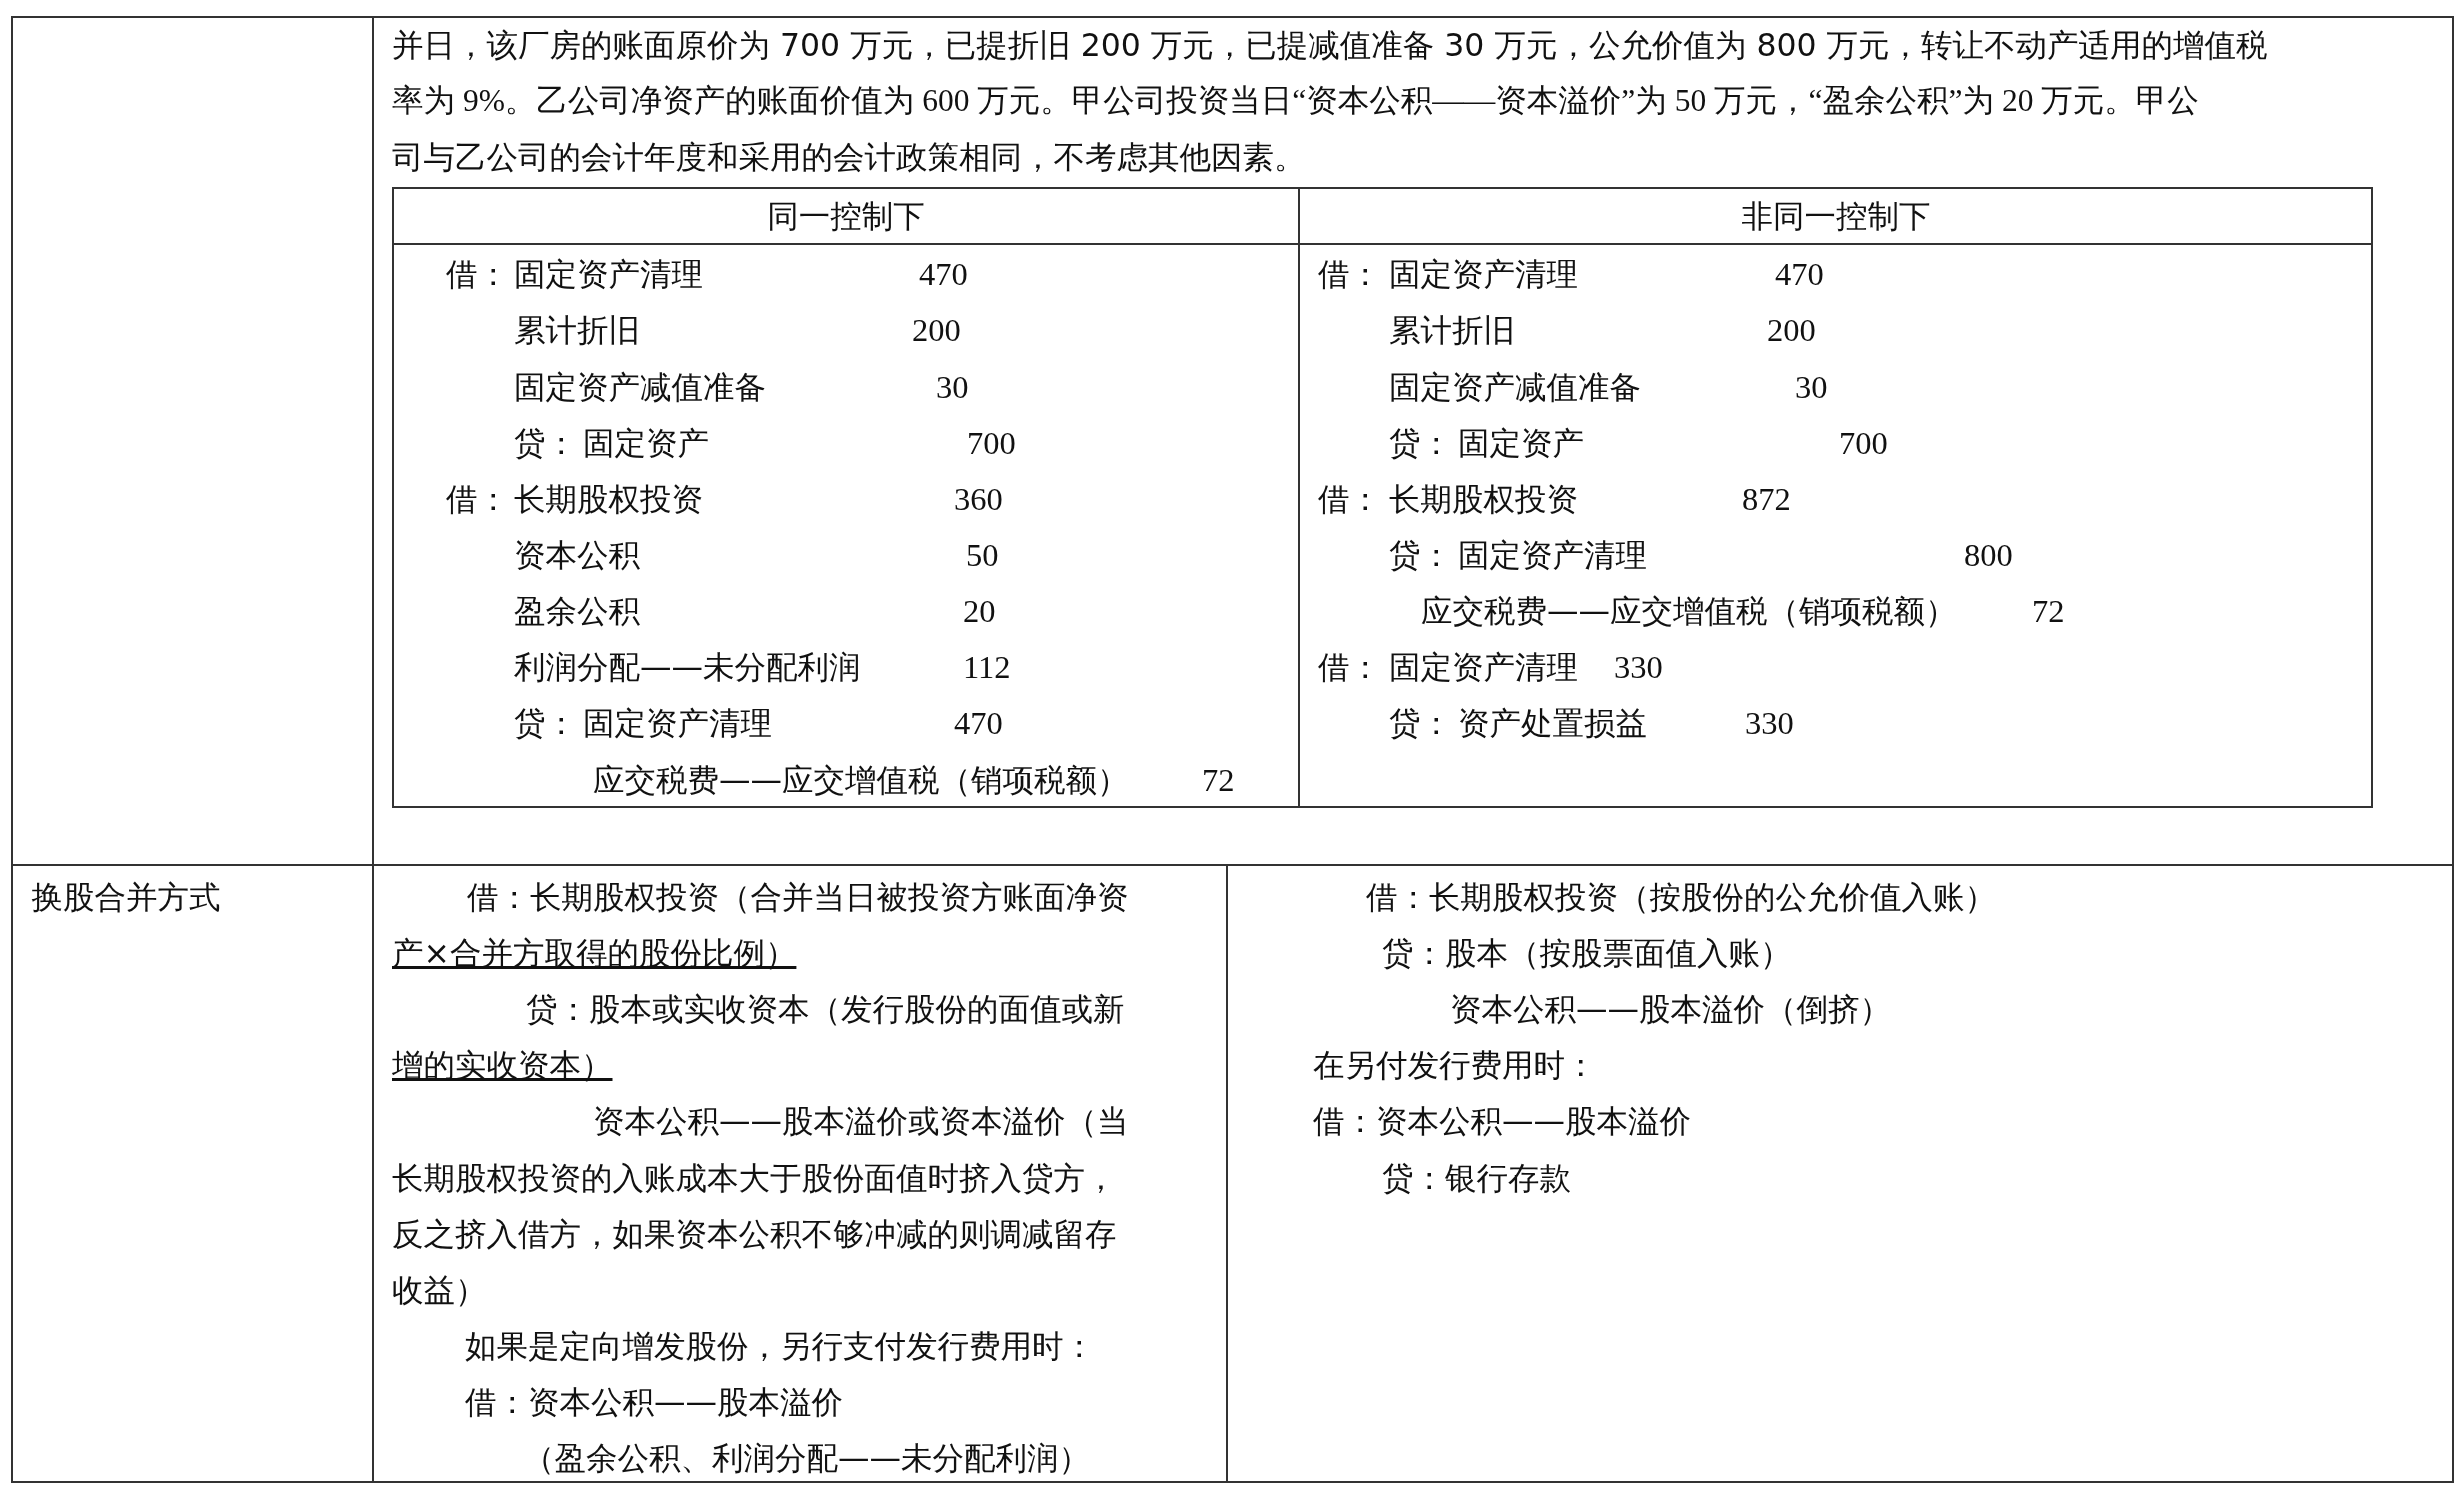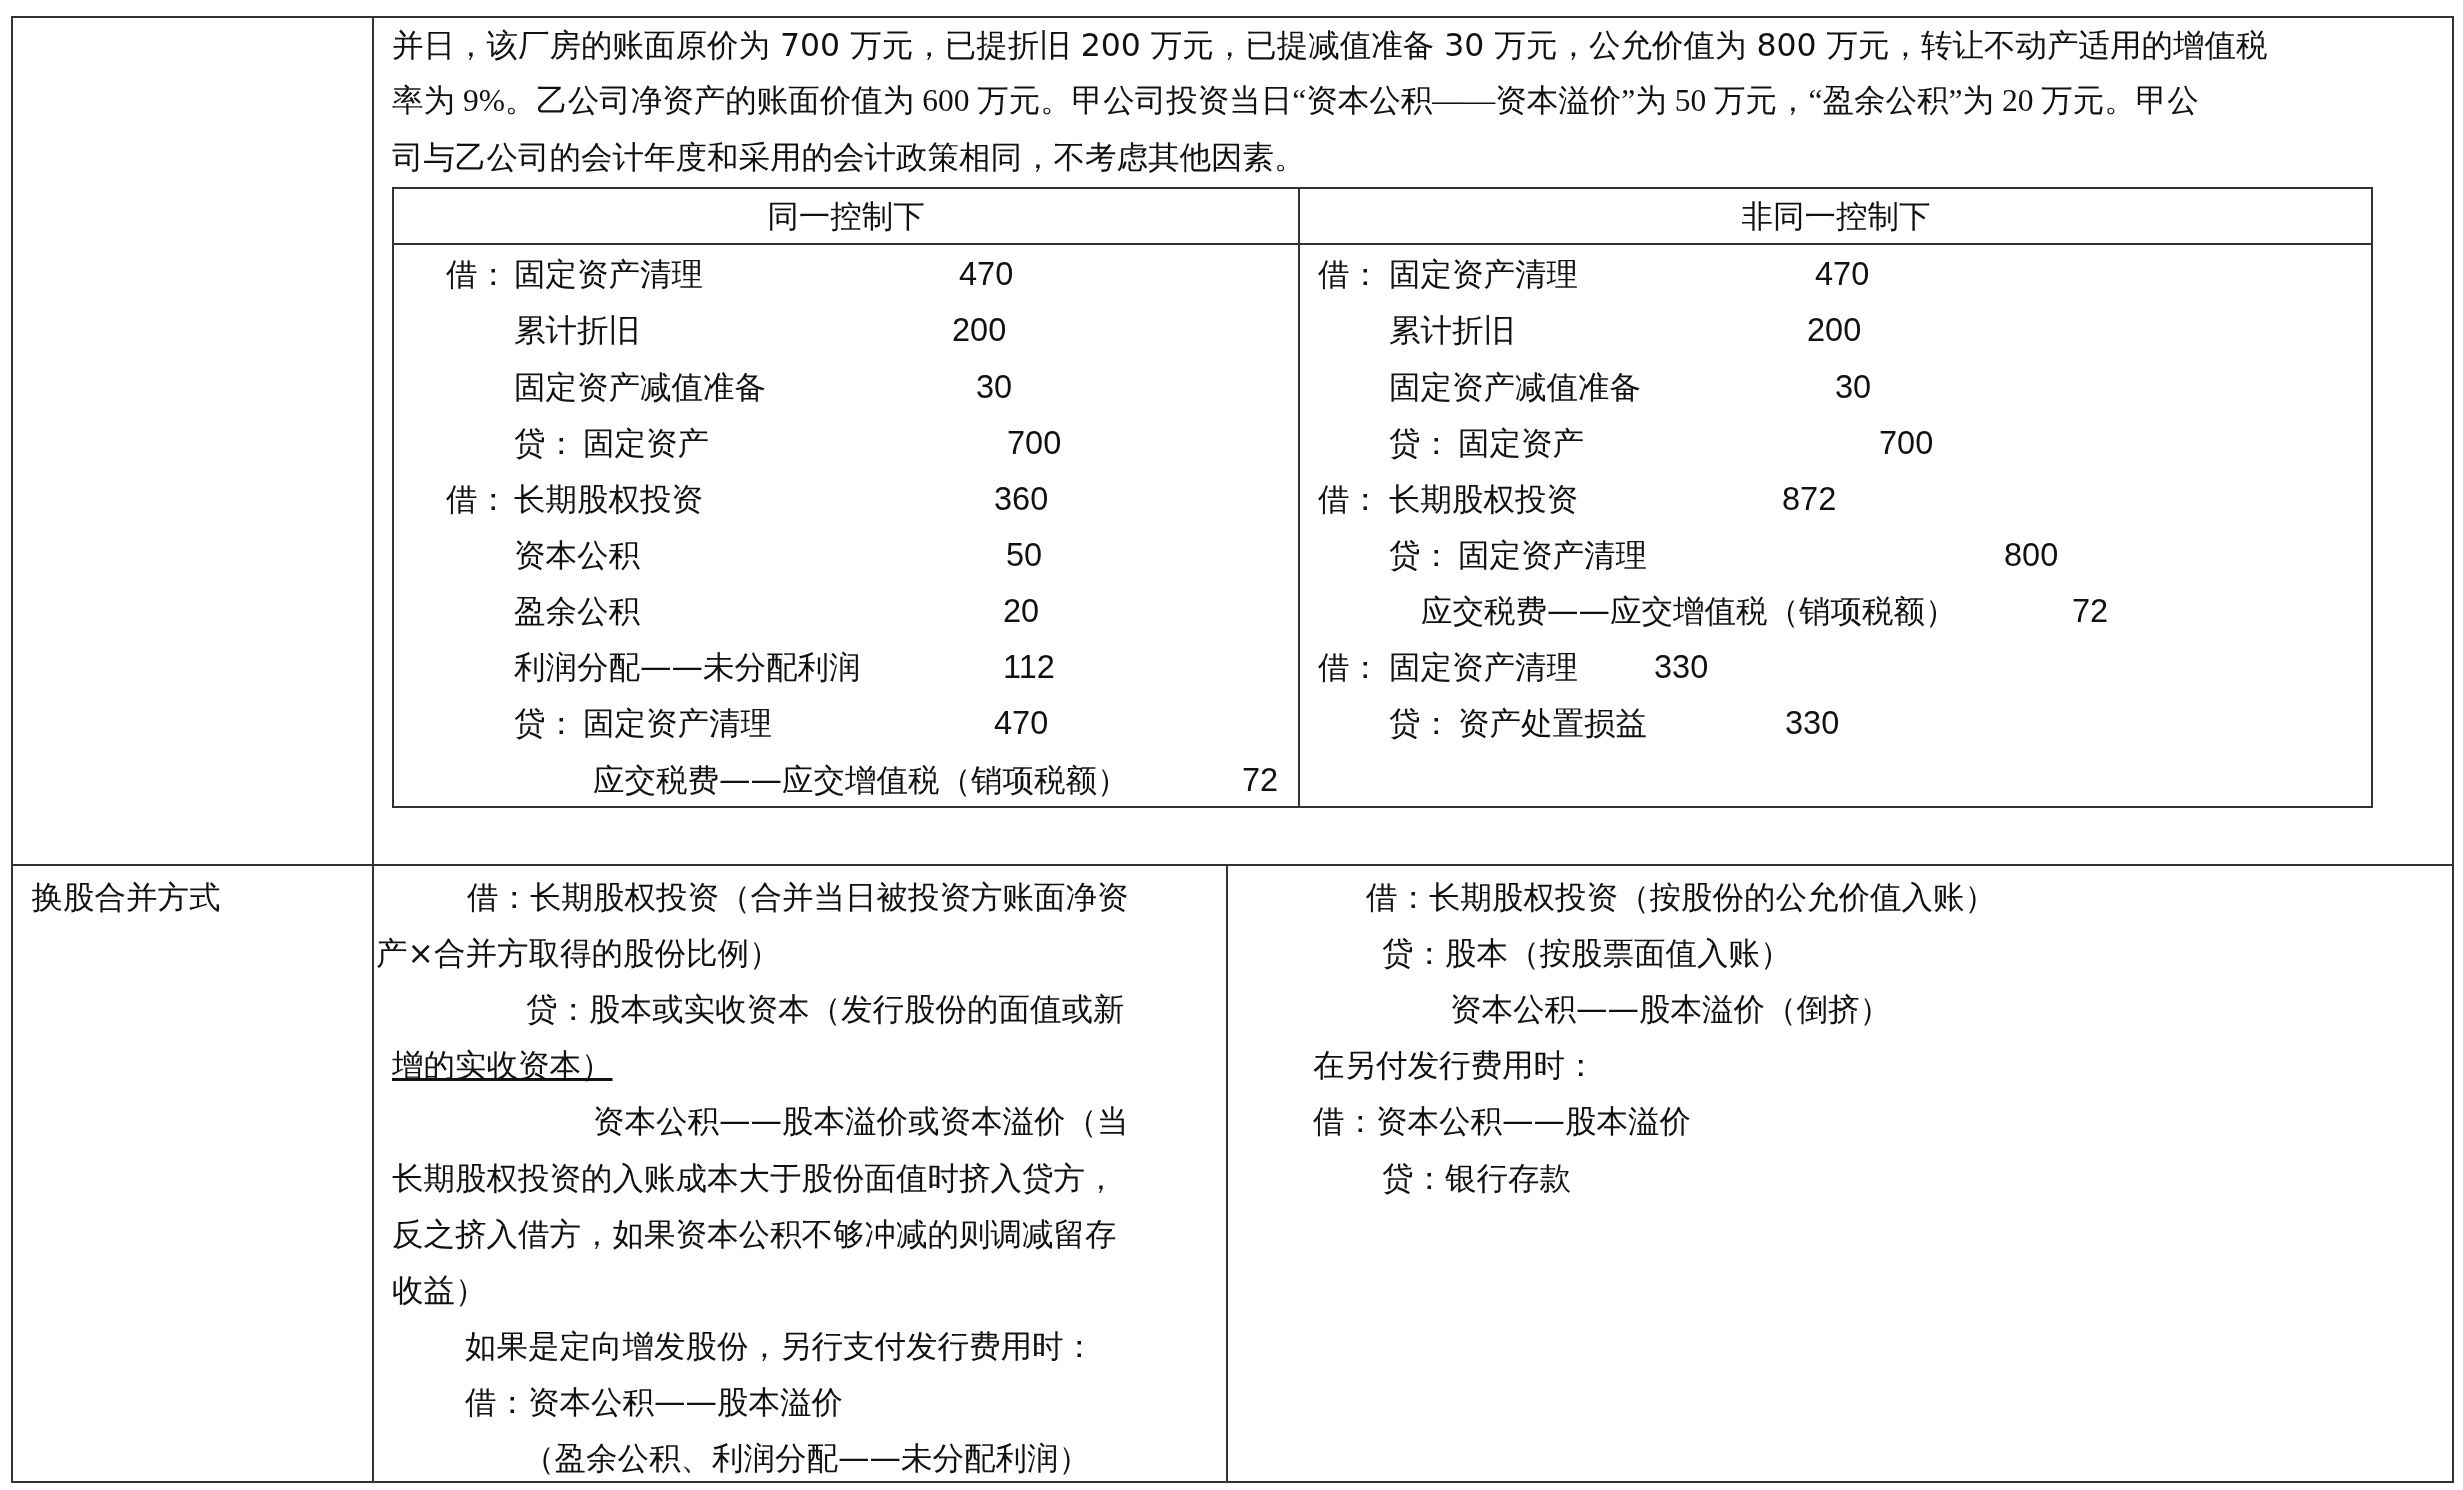--- a/index.html
+++ b/index.html
@@ -1,21 +1,21 @@
 <!DOCTYPE html>
 <html><head>
 <meta charset="utf-8">
 <style>
   html, body { margin: 0; padding: 0; background: #ffffff; }
   body { width: 2464px; height: 1490px; position: relative; overflow: hidden;
          font-family: "DejaVu Sans", "Liberation Sans", sans-serif; color: #111; }
   .hl { position: absolute; height: 0; border-top: 2px solid #333; }
   .vl { position: absolute; width: 0; border-left: 2px solid #333; }
   .t { position: absolute; font-size: 31.5px; line-height: 56px; height: 56px; white-space: nowrap; }
-  .num { font-family: Liberation Sans, sans-serif; font-size: 32.5px; margin-left: 40px; }
+  .num { font-family: Liberation Serif, serif; font-size: 32.5px; }
   .c { transform: translateX(-50%); }
 </style>
 </head>
 <body>
 
 <div class="hl" style="left:10.8px; top:15.8px; width:2442px;"></div>
 <div class="hl" style="left:10.8px; top:864px; width:2442px;"></div>
 <div class="hl" style="left:10.8px; top:1481px; width:2442px;"></div>
 <div class="vl" style="left:10.8px; top:15.8px; height:1467px;"></div>
 <div class="vl" style="left:372px; top:15.8px; height:1467px;"></div>
@@ -108,21 +108,21 @@
     <div class="t" style="left:1389px; top:695px;">贷：</div>
     <div class="t" style="left:1458px; top:695px;">资产处置损益</div>
     <div class="t num" style="left:1745px; top:695px;">330</div>
   </div>
 </div>
 
 <div class="t" style="left:31.5px; top:869px;">换股合并方式</div>
 
 <div>
   <div class="t" style="left:467px; top:869px;">借：长期股权投资（合并当日被投资方账面净资</div>
-  <div class="t" style="left:376px; top:925px;">产×合并方取得的股份比例）</div>
+  <div class="t" style="left:392px; top:925px;text-decoration:underline;">产×合并方取得的股份比例）</div>
   <div class="t" style="left:526px; top:981px;">贷：股本或实收资本（发行股份的面值或新</div>
   <div class="t" style="left:392px; top:1037px;text-decoration:underline;">增的实收资本）</div>
   <div class="t" style="left:593px; top:1093px;">资本公积——股本溢价或资本溢价（当</div>
   <div class="t" style="left:392px; top:1150px;">长期股权投资的入账成本大于股份面值时挤入贷方，</div>
   <div class="t" style="left:392px; top:1206px;">反之挤入借方，如果资本公积不够冲减的则调减留存</div>
   <div class="t" style="left:392px; top:1262px;">收益）</div>
   <div class="t" style="left:465px; top:1318px;">如果是定向增发股份，另行支付发行费用时：</div>
   <div class="t" style="left:465px; top:1374px;">借：资本公积——股本溢价</div>
   <div class="t" style="left:523px; top:1430px;">（盈余公积、利润分配——未分配利润）</div>
 </div>

